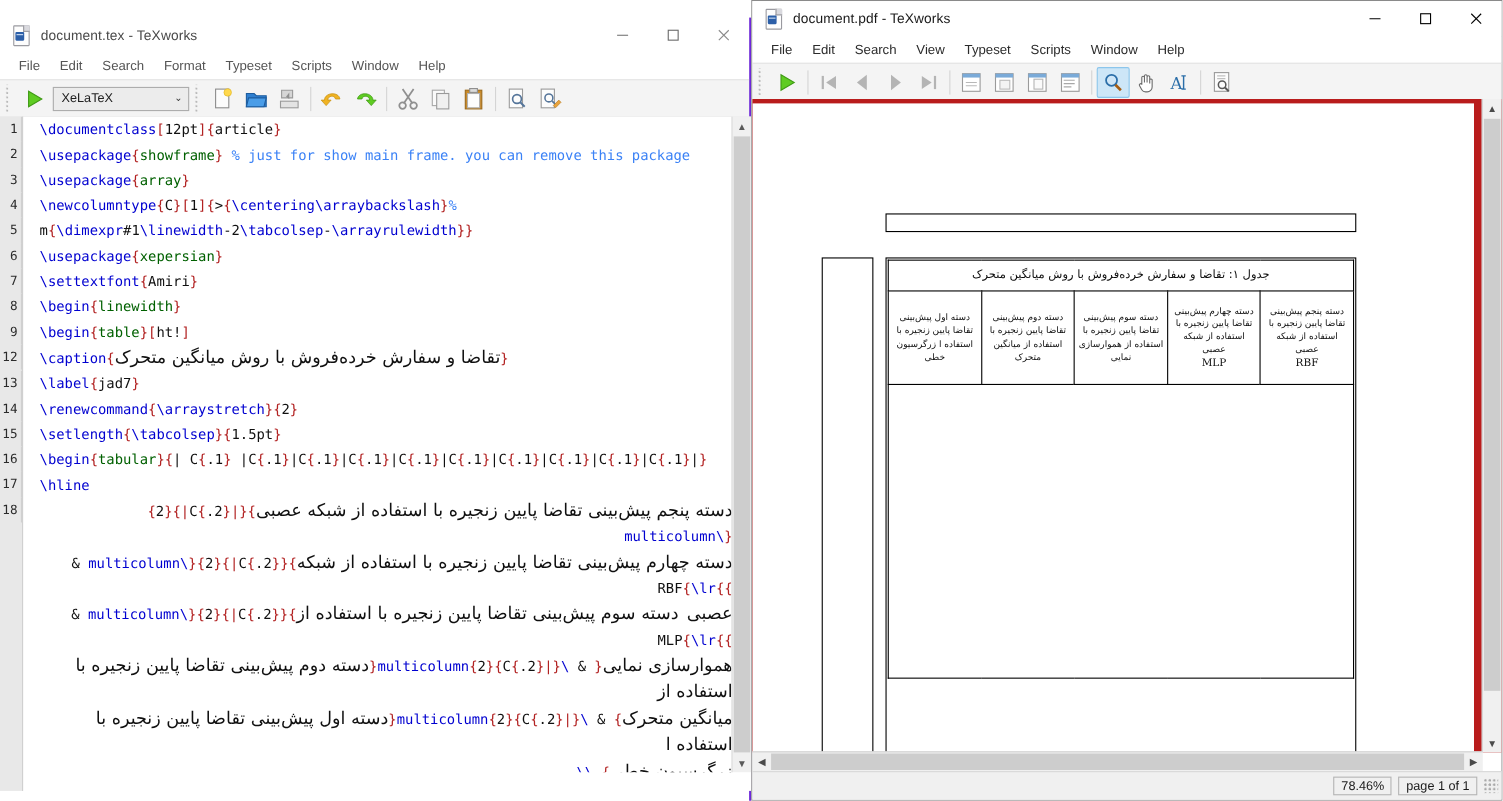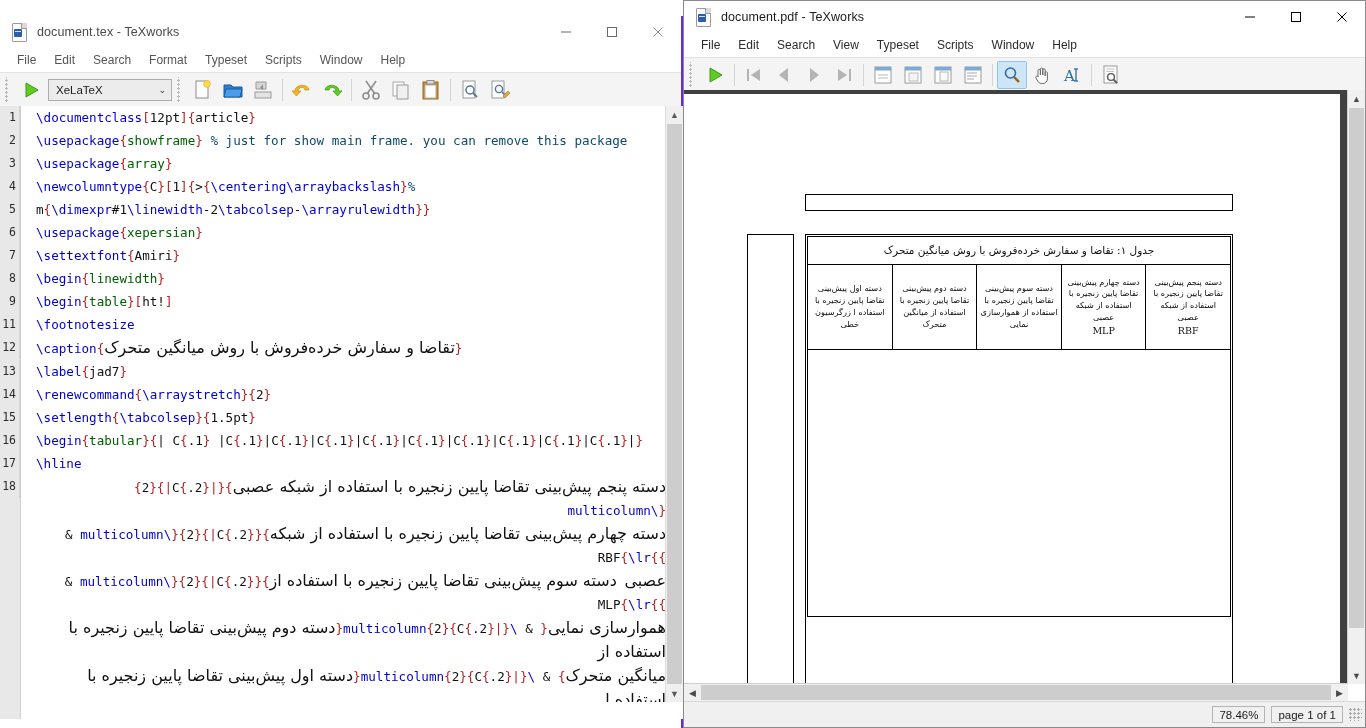--- a/index.html
+++ b/index.html
@@ -60,41 +60,41 @@
   .codearea{position:absolute;left:0;top:0;right:17px;bottom:17px;overflow:hidden;}
   .line{display:flex;min-height:23px;align-items:flex-start;}
   .num{width:20px;min-height:23px;flex:none;text-align:right;padding-right:3px;box-sizing:border-box;
        font-family:"DejaVu Sans Mono","Liberation Mono",monospace;font-size:11.5px;color:#2b2b2b;
        background:#e8e8e8;line-height:23px;border-right:1px solid #d0d0d0;}
   .code{flex:1;padding-left:16px;font-family:"DejaVu Sans Mono","Liberation Mono",monospace;
         font-size:12.6px;line-height:23px;color:#101010;white-space:pre-wrap;word-break:break-word;}
   .k-cmd{color:#0000d0;}       
   .k-brc{color:#b22222;}       
   .k-grn{color:#006000;}       
-  .k-cmt{color:#0c4a6e;}       
+  .k-cmt{color:#3b82f6;}       
   .k-txt{color:#101010;}
   .fa{font-family:"DejaVu Sans","Liberation Sans",sans-serif;font-size:16px;direction:rtl;unicode-bidi:isolate;}
 
   
   .vscroll{position:absolute;right:0;top:0;width:17px;bottom:17px;background:#f0f0f0;border-left:1px solid #dcdcdc;}
   .vscroll .arrow{height:17px;display:flex;align-items:center;justify-content:center;color:#5a5a5a;font-size:9px;}
   .vscroll .thumb{position:absolute;left:1px;right:1px;top:18px;bottom:18px;background:#cdcdcd;}
   .vscroll .arrow.bot{position:absolute;bottom:0;left:0;right:0;}
 
   
   .statusbar{position:absolute;left:0;right:0;bottom:0;height:25px;background:#f0f0f0;
      border-top:1px solid #d8d8d8;display:flex;align-items:center;justify-content:flex-end;}
   .sbox{border:1px solid #b4b4b4;background:#f0f0f0;height:17px;line-height:16px;
         padding:0 6px;margin-right:6px;font-size:11.5px;color:#1a1a1a;box-sizing:border-box;}
   .grip{width:13px;height:13px;margin-right:3px;
     background-image:radial-gradient(circle at 1.5px 1.5px,#a9a9a9 1.1px,transparent 1.3px);
     background-size:4px 4px;}
 
   
-  .pdfview{position:absolute;left:0;top:89px;right:0;bottom:43px;background:#404040;overflow:hidden;}
+  .pdfview{position:absolute;left:0;top:89px;right:0;bottom:43px;background:#b91c1c;overflow:hidden;}
   .page{position:absolute;left:0;top:4px;width:656px;height:594px;background:#ffffff;}
   .pdf-vscroll{position:absolute;right:0;top:89px;width:17px;bottom:43px;background:#f0f0f0;border-left:1px solid #cfcfcf;}
   .pdf-vscroll .arrow{height:17px;display:flex;align-items:center;justify-content:center;color:#4a4a4a;font-size:9px;}
   .pdf-vscroll .thumb{position:absolute;left:1px;right:1px;top:18px;height:520px;background:#cdcdcd;}
   .pdf-vscroll .arrow.bot{position:absolute;bottom:0;left:0;right:0;}
   .pdf-hscroll{position:absolute;left:0;right:17px;bottom:26px;height:17px;background:#f0f0f0;
      border-top:1px solid #cfcfcf;display:flex;align-items:center;}
   .pdf-hscroll .arrow{width:17px;text-align:center;color:#4a4a4a;font-size:9px;flex:none;}
   .pdf-hscroll .thumb{flex:1;height:15px;background:#cdcdcd;margin:0 0;}
 
@@ -270,24 +270,20 @@
             <div class="num">7</div>
             <div class="code"><span class="k-cmd">\settextfont</span><span class="k-brc">{</span><span class="k-txt">Amiri</span><span class="k-brc">}</span></div>
           </div>
           <div class="line">
             <div class="num">8</div>
             <div class="code"><span class="k-cmd">\begin</span><span class="k-brc">{</span><span class="k-grn">linewidth</span><span class="k-brc">}</span></div>
           </div>
           <div class="line">
             <div class="num">9</div>
             <div class="code"><span class="k-cmd">\begin</span><span class="k-brc">{</span><span class="k-grn">table</span><span class="k-brc">}[</span><span class="k-txt">ht!</span><span class="k-brc">]</span></div>
-          </div>
-          <div class="line">
-            <div class="num">11</div>
-            <div class="code"><span class="k-cmd">\footnotesize</span></div>
           </div>
           <div class="line">
             <div class="num">12</div>
             <div class="code"><span class="k-cmd">\caption</span><span class="k-brc">{</span><span class="fa">تقاضا و سفارش خرده‌فروش با روش میانگین متحرک</span><span class="k-brc">}</span></div>
           </div>
           <div class="line">
             <div class="num">13</div>
             <div class="code"><span class="k-cmd">\label</span><span class="k-brc">{</span><span class="k-txt">jad7</span><span class="k-brc">}</span></div>
           </div>
           <div class="line">

